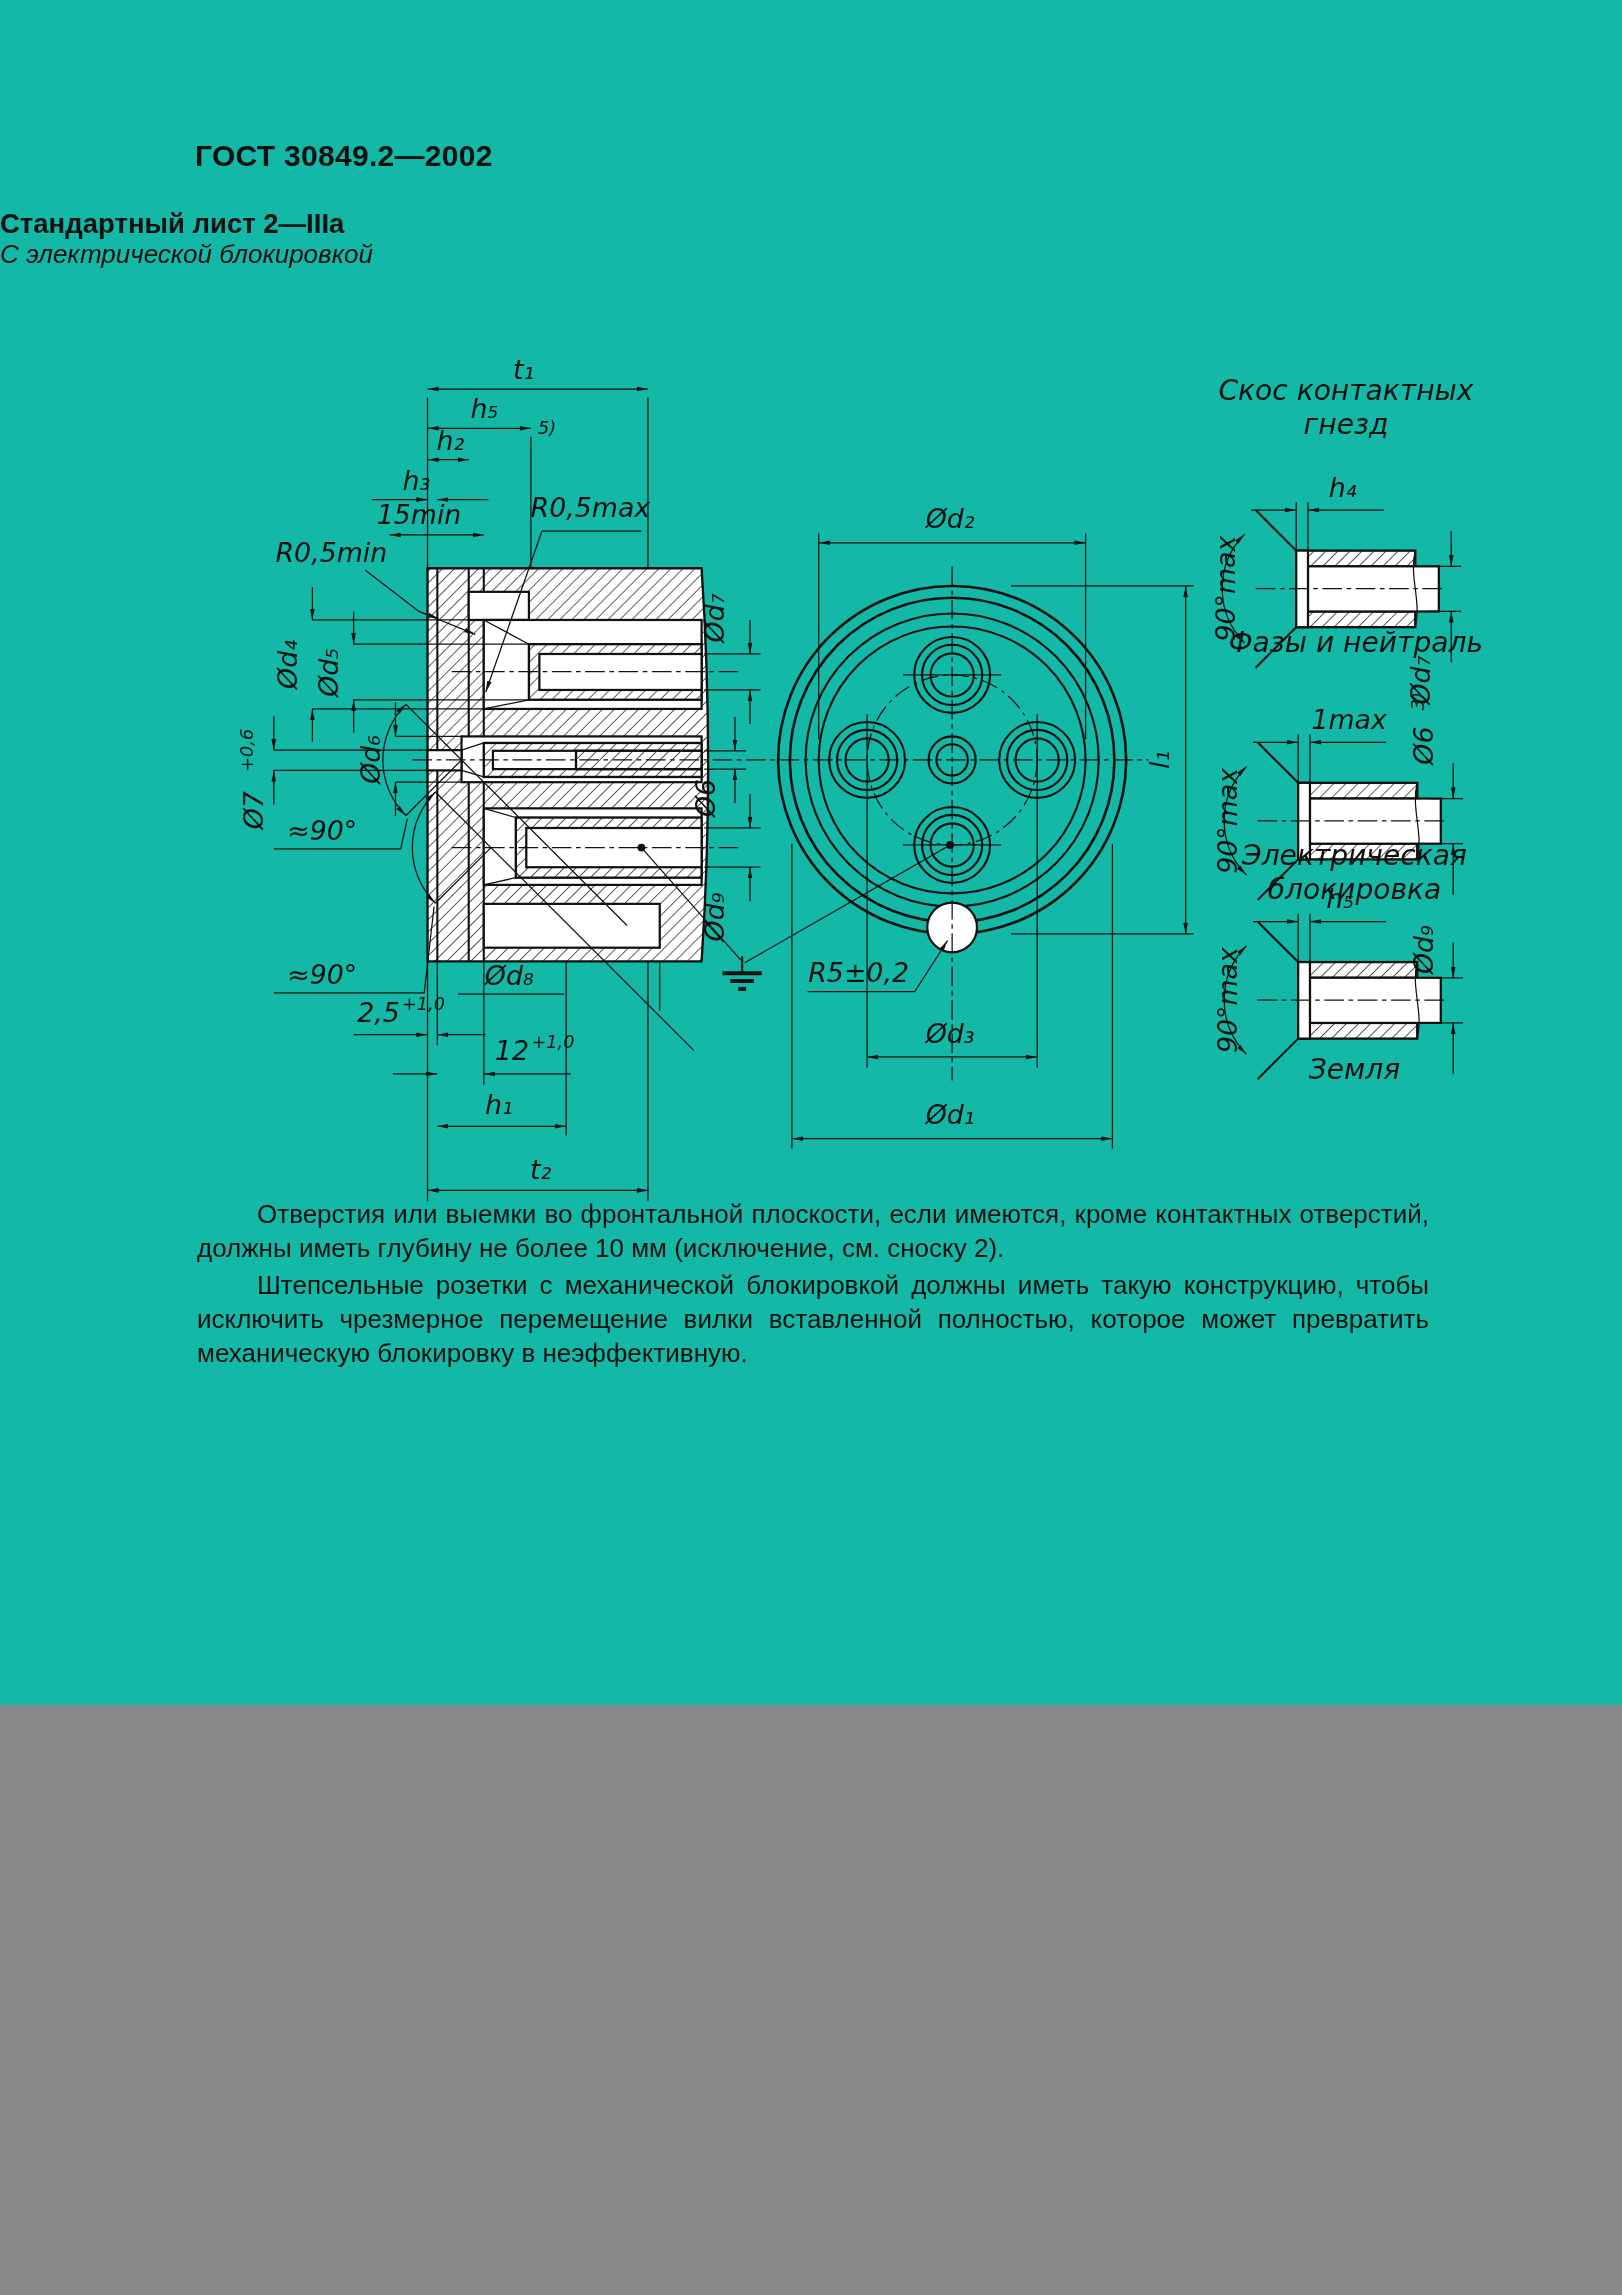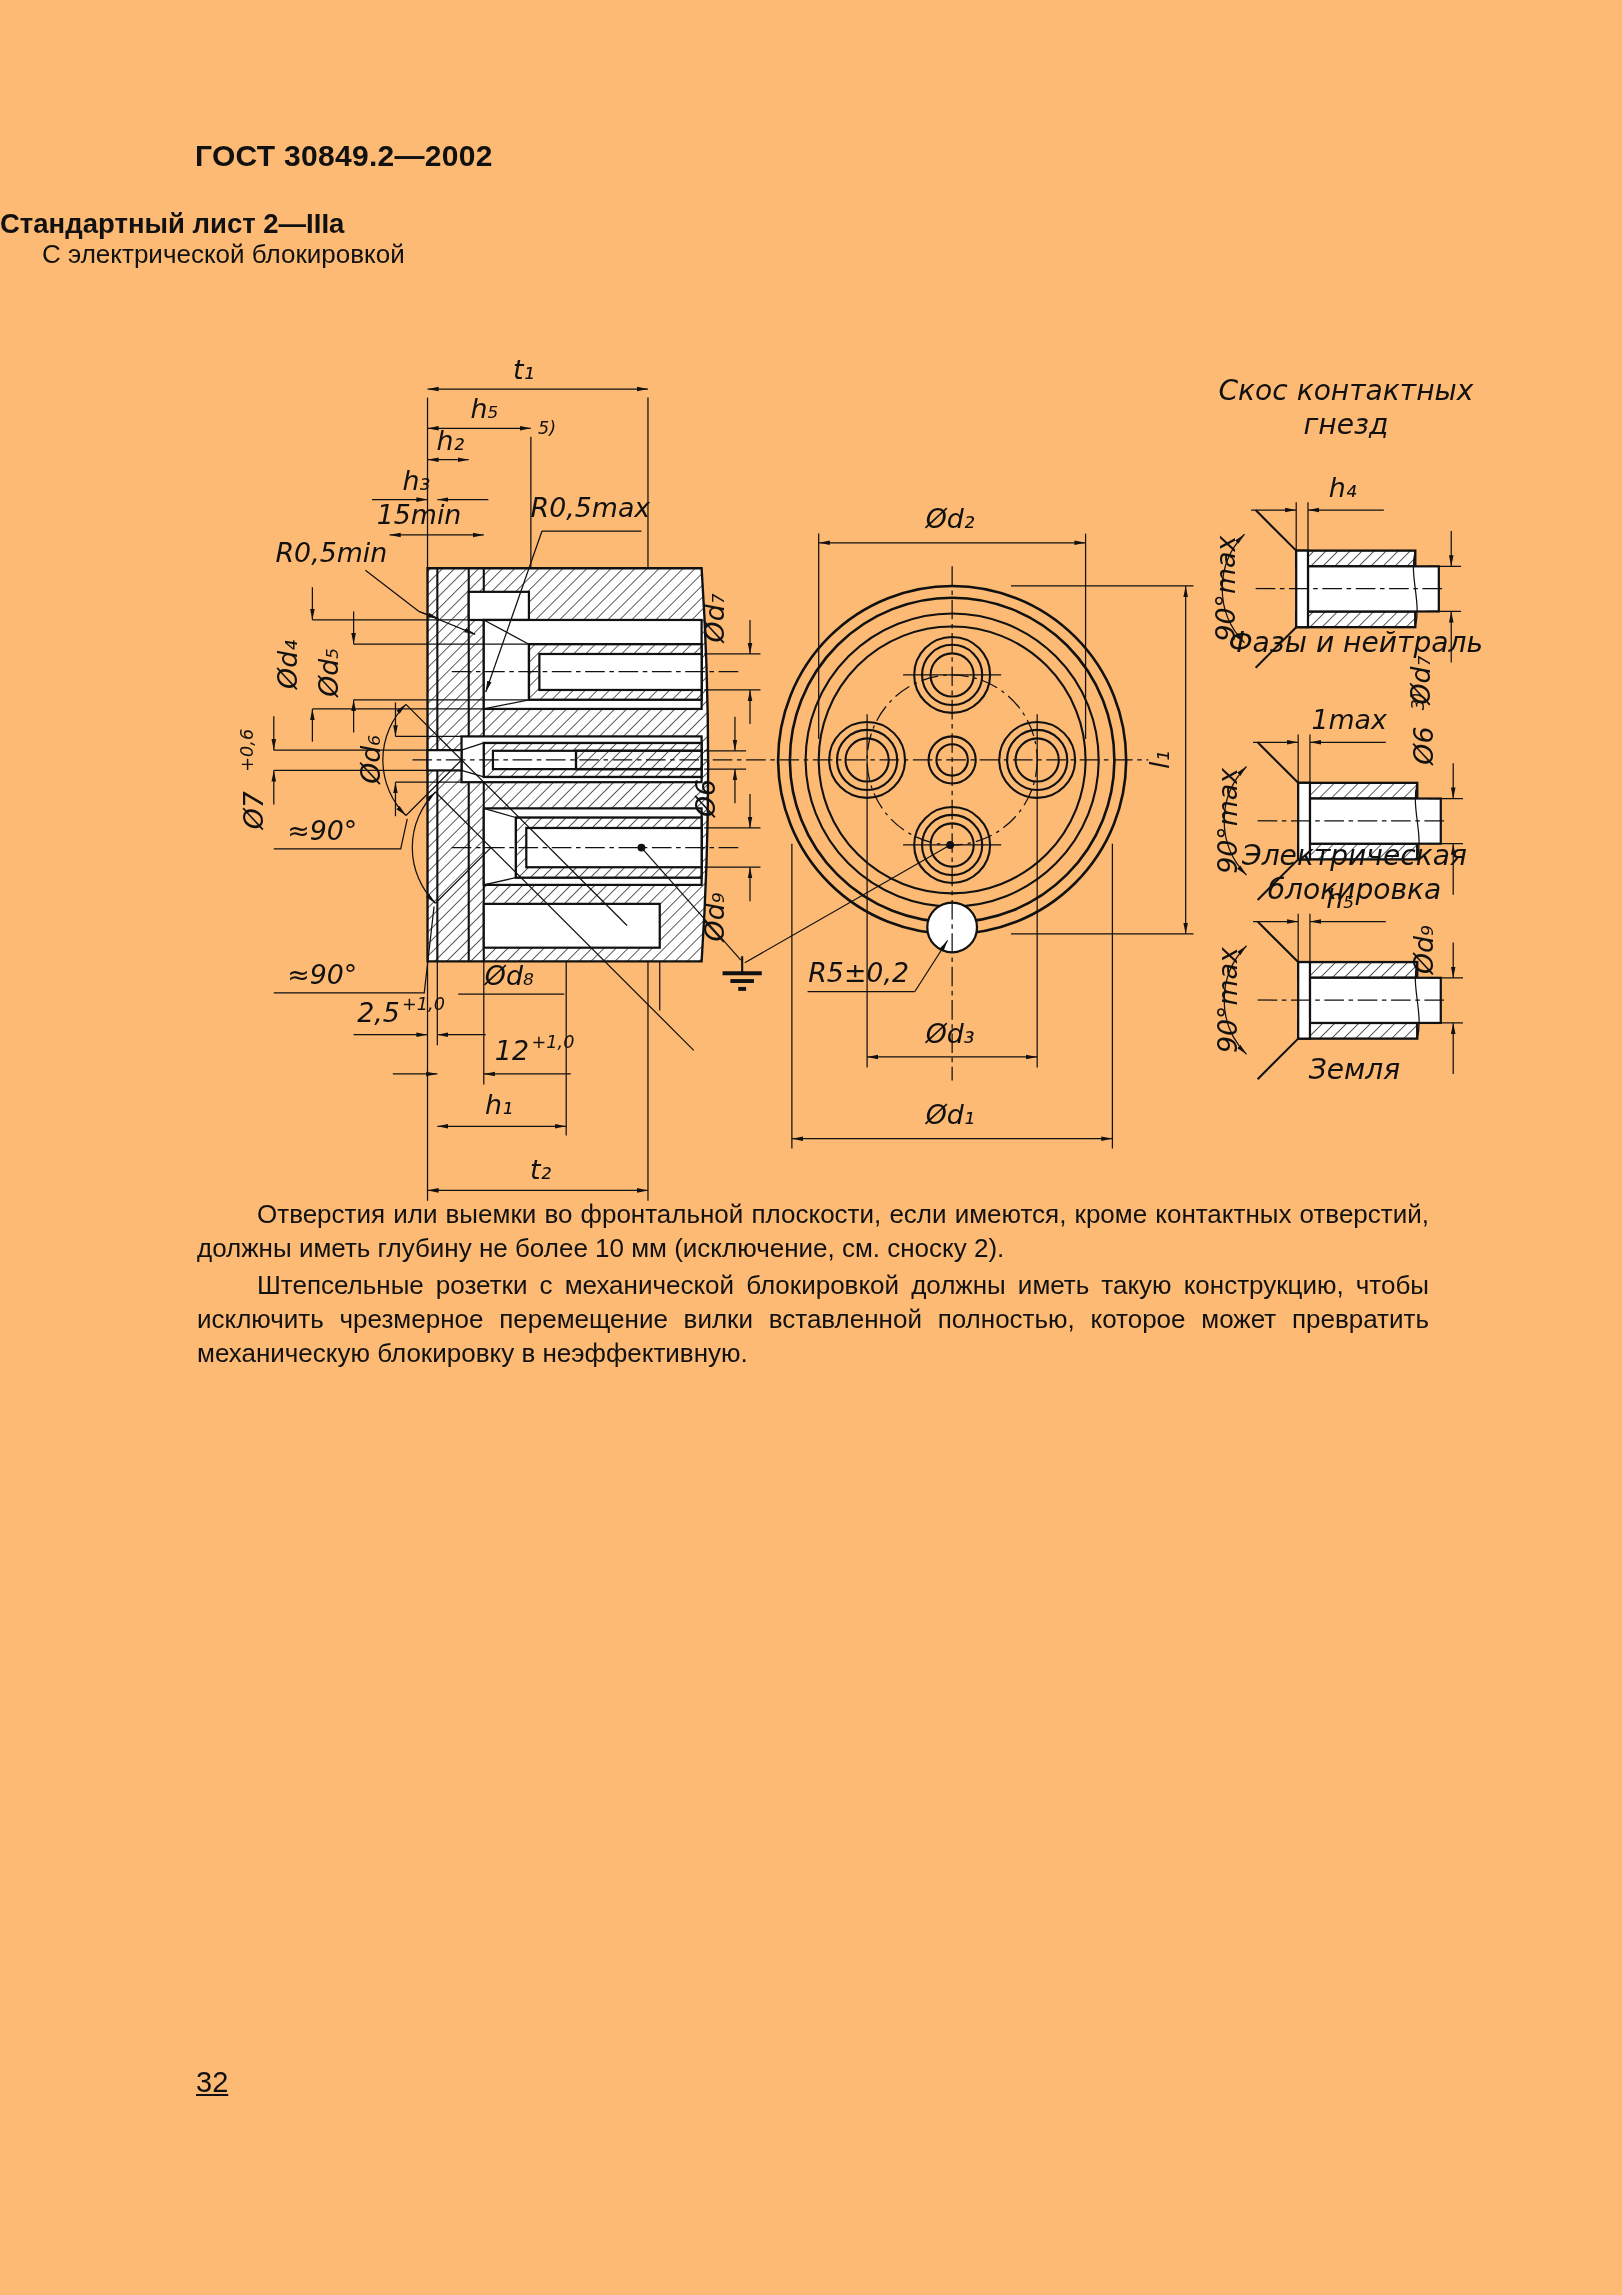--- a/index.html
+++ b/index.html
@@ -1,21 +1,21 @@
 <!DOCTYPE html>
 <html style="font-size:10.5px"><head>
 <meta charset="utf-8">
 <style>
   html,body{margin:0;padding:0;background:#888;}
-  .page{position:relative;width:1623px;height:2295px;background:#fdba74;overflow:hidden;
+  .page{position:relative;width:1623px;height:1705px;background:#14b8a6;overflow:hidden;
         font-family:"Liberation Sans",sans-serif;color:#111;}
   .doc-header{position:absolute;left:195px;top:139px;font-size:30px;font-weight:bold;letter-spacing:0.3px;}
   .title-block{position:absolute;left:0;top:208px;width:1623px;text-align:left;line-height:31px;font-size:26px;}
   .title-block .t1{font-weight:bold;font-size:27.5px;}
-  .title-block .t4{margin-left:42px;}
+  .title-block .t4{font-style:italic;}
   .body-text{position:absolute;left:194px;top:1194px;width:1238px;font-size:26px;line-height:34px;
              text-align:justify;}
   .body-text p{margin:3px;text-indent:60px;}
   .page-number{position:absolute;left:196px;top:2066px;font-size:29px;text-decoration:underline;}
   svg{position:absolute;left:0;top:340px;}
   svg text{font-family:"DejaVu Sans","Liberation Sans",sans-serif;fill:#111;}
   .lbl{font-size:41px;font-style:italic;}
   .lbl-s{font-size:27px;font-style:italic;}
   .cap{font-size:43px;font-style:italic;}
   .thin{stroke:#111;stroke-width:1.9;fill:none;}

